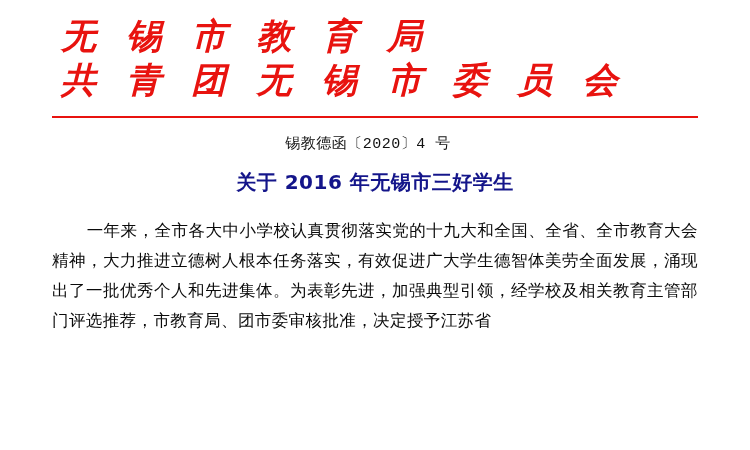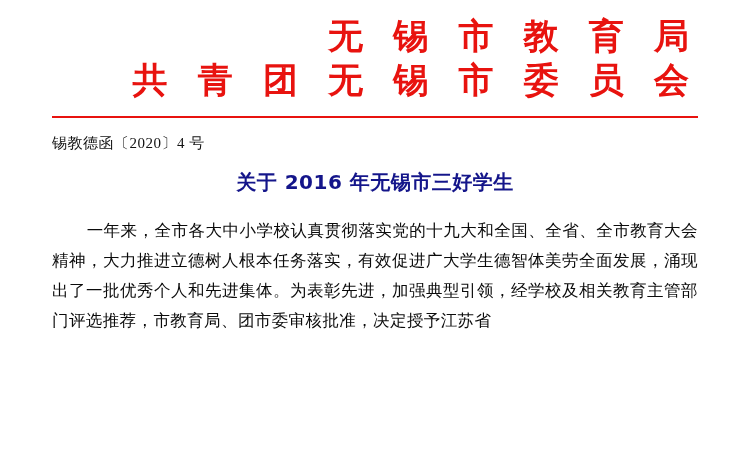--- a/index.html
+++ b/index.html
@@ -16,46 +16,47 @@
   .page {
     position: relative;
     width: 750px;
     height: 450px;
     background: #ffffff;
     box-sizing: border-box;
     padding: 0 52px;
   }
   .masthead {
     padding-top: 14px;
-    text-align: right;
+    text-align: left;
+    font-style: italic;
   }
   .masthead-line {
     color: #e8130f;
     font-family: "DejaVu Sans", sans-serif;
     font-weight: bold;
     font-size: 35px;
     line-height: 44px;
     letter-spacing: 9px;
     text-indent: 9px;
     white-space: nowrap;
   }
   .red-rule {
     margin-top: 14px;
     height: 2px;
     background: #e8130f;
     width: 100%;
   }
   .doc-number {
     margin-top: 16px;
-    text-align: left;
+    text-align: center;
     font-size: 15px;
     color: #111111;
     letter-spacing: 0.5px;
     padding-right: 14px;
-    font-family: Liberation Serif, serif;
+    font-family: Liberation Mono, monospace;
   }
   .title {
     margin-top: 14px;
     text-align: center;
     color: #14158a;
     font-family: "DejaVu Sans", sans-serif;
     font-weight: bold;
     font-size: 20px;
     line-height: 31px;
     letter-spacing: 0.5px;

